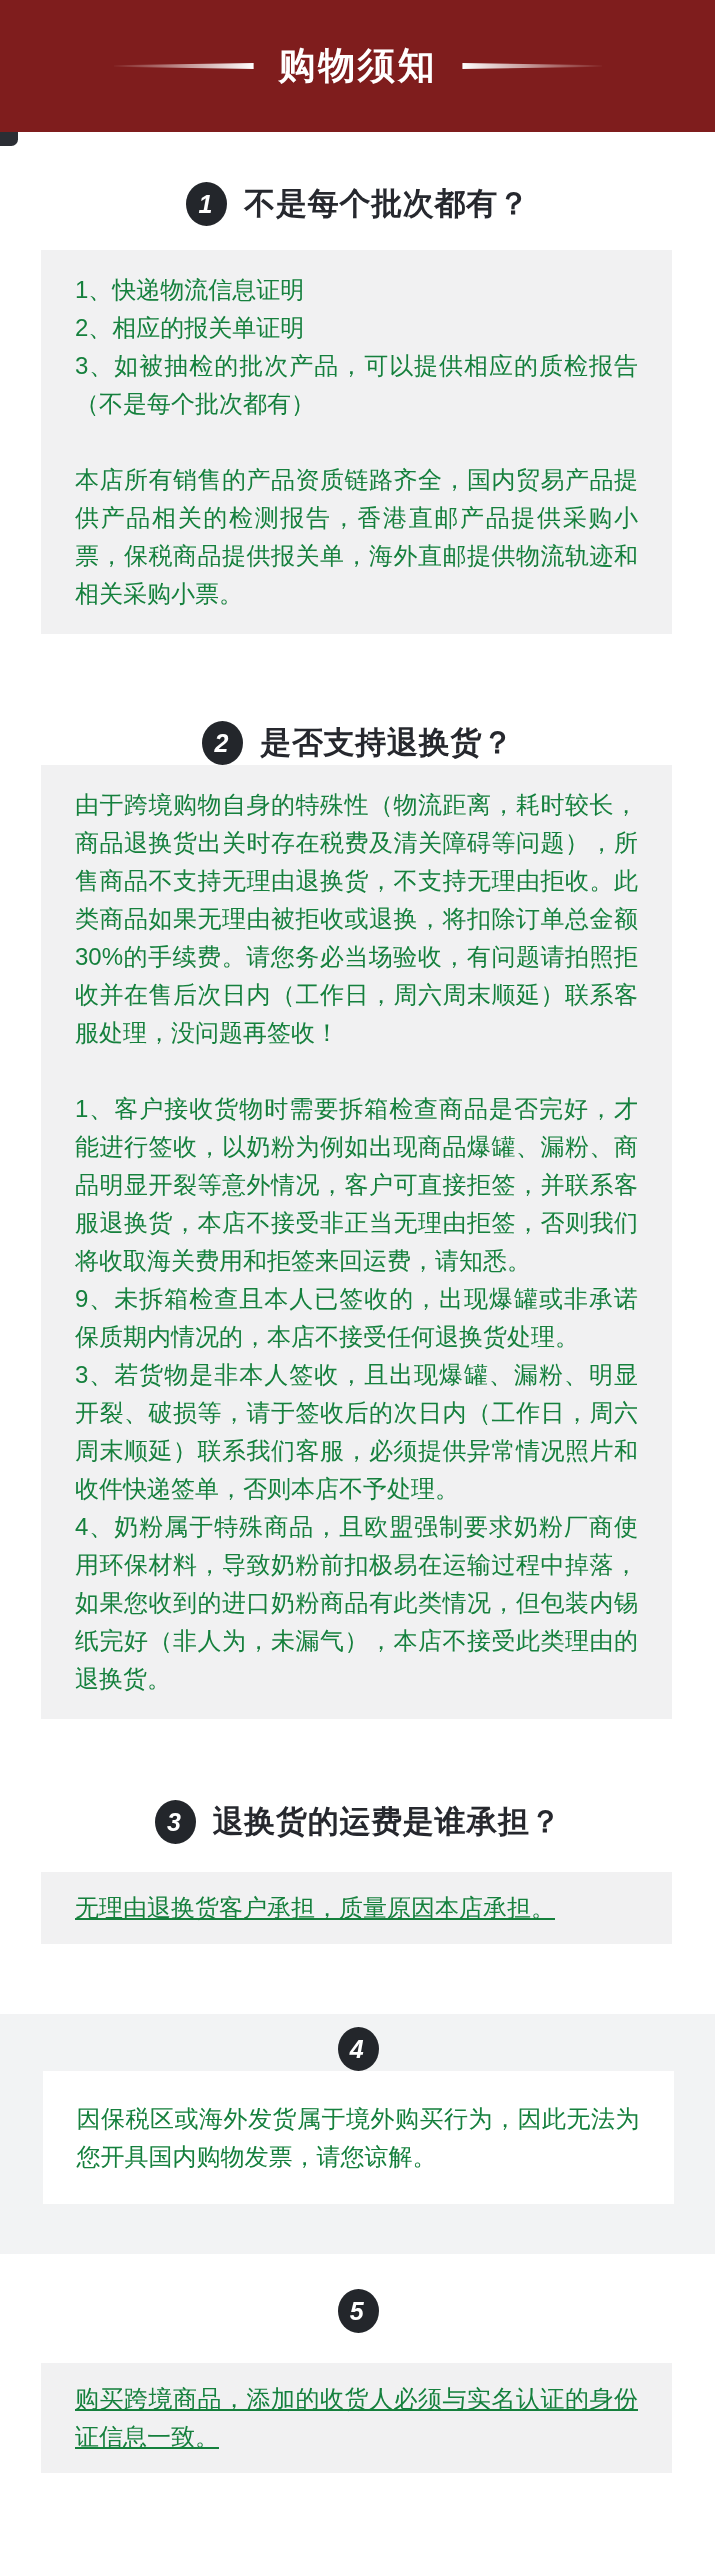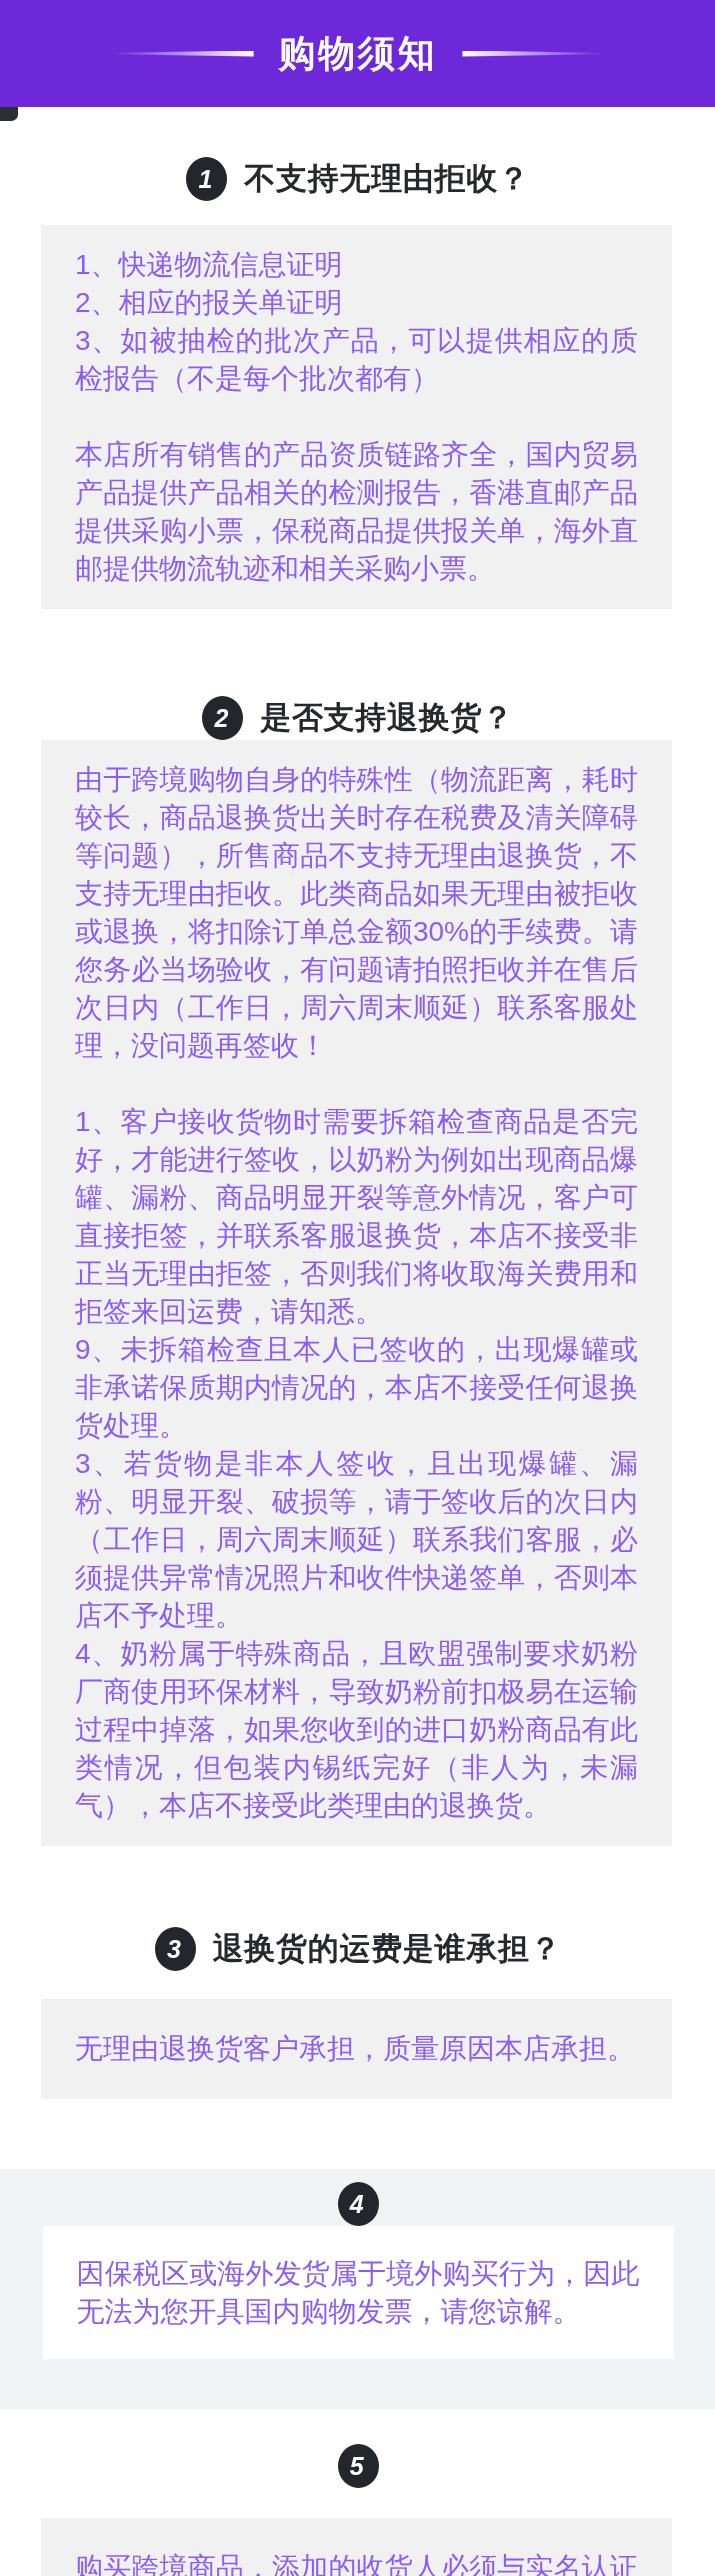--- a/index.html
+++ b/index.html
@@ -6,22 +6,22 @@
   body{
     width:716px;
     background:#ffffff;
     font-family:"Liberation Sans", sans-serif;
     -webkit-font-smoothing:antialiased;
   }
   .page{width:716px;padding-bottom:42px;position:relative;}
 
   
   .header{
-    height:107px;
-    background:#6d28d9;
+    height:132px;
+    background:#7f1d1d;
     display:flex;
     align-items:center;
     justify-content:center;
     gap:25px;
     position:relative;
   }
   .page-title{
     color:#ffffff;
     font-size:37px;
     font-weight:bold;
@@ -80,28 +80,28 @@
     white-space:nowrap;
   }
 
   
   .box{
     width:631px;
     margin-left:41px;
     background:#f1f1f2;
     padding:21px 34px;
     box-sizing:border-box;
-    color:#8b5cf6;
-    font-size:28px;
+    color:#15803d;
+    font-size:24px;
     line-height:38px;
     text-align:justify;
   }
   .box p{margin:0;}
   .group + .group{margin-top:38px;}
-  .box-compact{padding:31px 34px;}
+  .box-compact{padding:17px 34px;text-decoration:underline;}
 
   
   .band{
     background:#f2f3f4;
     padding:13.3px 0 50px 0;
     margin-top:70px;
   }
   .band .box{
     background:#ffffff;
     margin:0 auto;
@@ -130,21 +130,21 @@
     <div class="page-title">购物须知</div>
     <div class="deco deco-right"></div>
     <div class="corner-mark"></div>
   </div>
 
   <div>
     <div class="heading m-h1">
       <div class="badge">
         <span>1</span>
       </div>
-      <div class="sec-title">不支持无理由拒收？</div>
+      <div class="sec-title">不是每个批次都有？</div>
     </div>
     <div class="box m-b1">
       <div class="group">
         <p>1、快递物流信息证明</p>
         <p>2、相应的报关单证明</p>
         <p>3、如被抽检的批次产品，可以提供相应的质检报告（不是每个批次都有）</p>
       </div>
       <div class="group">
         <p>本店所有销售的产品资质链路齐全，国内贸易产品提供产品相关的检测报告，香港直邮产品提供采购小票，保税商品提供报关单，海外直邮提供物流轨迹和相关采购小票。</p>
       </div>

